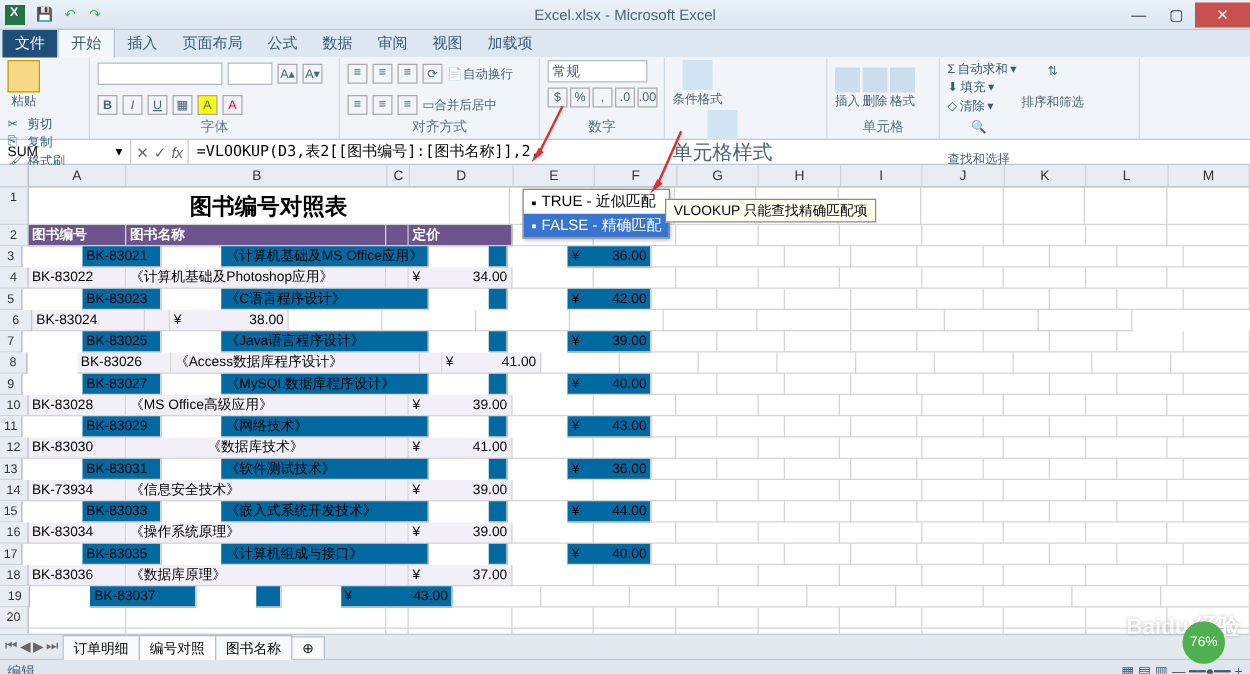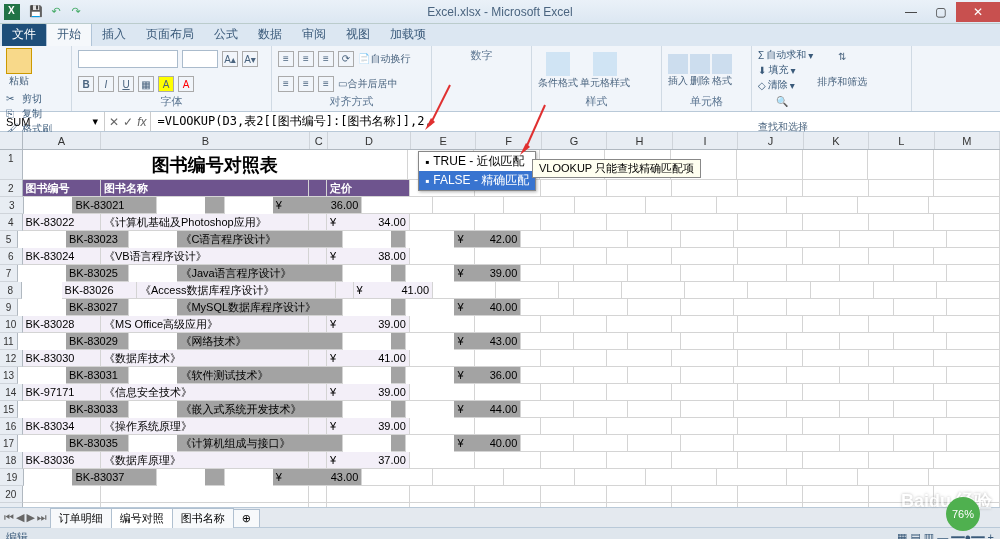--- a/index.html
+++ b/index.html
@@ -45,21 +45,21 @@
 .colhdrs { display: flex; height: 18px; background: #e8edf3; border-bottom: 1px solid #b0b8c0; }
 .corner { width: 26px; border-right: 1px solid #b0b8c0; background: #e8edf3; }
 .colh { border-right: 1px solid #cfd4da; text-align: center; font-size: 11px; color: #333; line-height: 18px; }
 .rows { height: 357px; overflow: hidden; }
 .row { display: flex; height: 17px; }
 .rowh { width: 26px; background: #e8edf3; border-right: 1px solid #b0b8c0; border-bottom: 1px solid #cfd4da; text-align: center; font-size: 10px; color: #333; line-height: 17px; }
 .cell { border-right: 1px solid #d4d4d4; border-bottom: 1px solid #d4d4d4; padding: 0 3px; font-size: 11px; line-height: 17px; white-space: nowrap; overflow: hidden; }
 
 
 .tblhdr { background: #6e548e; color: #fff; font-weight: bold; }
-.stripe0 { background: #a3a3a3; margin-left: 48px; }
+.stripe0 { background: #0369a1; margin-left: 48px; }
 .stripe1 { background: #f3eff8; }
 .merged-title { font-size: 18px; font-weight: bold; text-align: center; line-height: 30px; }
 
 
 .tt-popup { position: absolute; background: #fff; border: 1px solid #888; font-family: "SimSun", monospace; font-size: 12px; box-shadow: 1px 1px 3px rgba(0,0,0,.3); }
 .tt-popup .opt { padding: 1px 6px; display: flex; align-items: center; gap: 4px; }
 .tt-popup .opt.sel { background: #3874d0; color: #fff; }
 .tt-tip { position: absolute; background: #fffff0; border: 1px solid #888; padding: 1px 6px; font-size: 11px; }
 
 
@@ -159,27 +159,37 @@
       <span style="font-size:10px">📄<span>自动换行</span></span>
       <span class="smallbox">≡</span>
       <span class="smallbox">≡</span>
       <span class="smallbox">≡</span>
       <span style="font-size:10px">▭<span>合并后居中</span></span>
     </div>
     <div class="lbl">对齐方式</div>
   </div>
 
   <div class="group" style="width:100px">
+    <div class="ctrls" style="flex-direction:column;align-items:flex-start">
+      <div class="dropdown" style="width:80px">常规</div>
+      <div style="display:flex;gap:2px">
+        <span class="smallbox">$</span>
+        <span class="smallbox">%</span>
+        <span class="smallbox">,</span>
+        <span class="smallbox">.0</span>
+        <span class="smallbox">.00</span>
+      </div>
+    </div>
     <div class="lbl">数字</div>
   </div>
 
   <div class="group" style="width:130px">
     <div class="ctrls" style="gap:2px">
       <div style="text-align:center;font-size:10px"><div style="width:24px;height:24px;background:#d0e4f4;margin:auto"></div><span>条件格式</span></div>
-      <div style="text-align:right;font-size:10px"><div style="width:24px;height:24px;background:#d0e4f4;margin:auto"></div><span>单元格样式</span></div>
+      <div style="text-align:right;font-size:16px"><div style="width:24px;height:24px;background:#d0e4f4;margin:auto"></div><span>单元格样式</span></div>
     </div>
     <div class="lbl">样式</div>
   </div>
 
   <div class="group" style="width:90px">
     <div class="ctrls" style="gap:2px">
       <div style="text-align:center;font-size:10px"><div style="width:20px;height:20px;background:#cde;margin:auto"></div><span>插入</span></div>
       <div style="text-align:center;font-size:10px"><div style="width:20px;height:20px;background:#cde;margin:auto"></div><span>删除</span></div>
       <div style="text-align:center;font-size:10px"><div style="width:20px;height:20px;background:#cde;margin:auto"></div><span>格式</span></div>
     </div>
@@ -256,20 +266,21 @@
         <div class="cell " style="width: 75px;"></div>
         <div class="cell " style="width: 75px;"></div>
         <div class="cell " style="width: 75px;"></div>
         <div class="cell " style="width: 75px;"></div>
         <div class="cell " style="width: 75px;"></div>
         <div class="cell " style="width: 75px;"></div>
       </div>
       <div class="row">
         <div class="rowh">3</div>
         <div class="cell stripe0" style="width: 90px;">BK-83021</div>
+        <div class="cell stripe0" style="width: 240px;">《计算机基础及MS Office应用》</div>
         <div class="cell stripe0" style="width: 20px;"></div>
         <div class="cell stripe0" style="width: 95px; display: flex; justify-content: space-between;">
           <span>¥</span>
           <span>36.00</span>
         </div>
         <div class="cell " style="width: 75px;"></div>
         <div class="cell " style="width: 75px;"></div>
         <div class="cell " style="width: 75px;"></div>
         <div class="cell " style="width: 75px;"></div>
         <div class="cell " style="width: 75px;"></div>
@@ -312,21 +323,20 @@
         <div class="cell " style="width: 75px;"></div>
         <div class="cell " style="width: 75px;"></div>
         <div class="cell " style="width: 75px;"></div>
         <div class="cell " style="width: 75px;"></div>
         <div class="cell " style="width: 75px;"></div>
         <div class="cell " style="width: 75px;"></div>
       </div>
       <div class="row">
         <div class="rowh">6</div>
         <div class="cell stripe1" style="width: 90px;">BK-83024</div>
-        <div class="cell stripe1" style="width: 240px;">《VB语言程序设计》</div>
         <div class="cell stripe1" style="width: 20px;"></div>
         <div class="cell stripe1" style="width: 95px; display: flex; justify-content: space-between;">
           <span>¥</span>
           <span>38.00</span>
         </div>
         <div class="cell " style="width: 75px;"></div>
         <div class="cell " style="width: 75px;"></div>
         <div class="cell " style="width: 75px;"></div>
         <div class="cell " style="width: 75px;"></div>
         <div class="cell " style="width: 75px;"></div>
@@ -426,21 +436,21 @@
         <div class="cell " style="width: 75px;"></div>
         <div class="cell " style="width: 75px;"></div>
         <div class="cell " style="width: 75px;"></div>
         <div class="cell " style="width: 75px;"></div>
         <div class="cell " style="width: 75px;"></div>
         <div class="cell " style="width: 75px;"></div>
       </div>
       <div class="row">
         <div class="rowh">12</div>
         <div class="cell stripe1" style="width: 90px;">BK-83030</div>
-        <div class="cell stripe1" style="width: 240px;">《数据库技术》</div>
+        <div class="cell stripe1" style="width: 240px; text-align: center;">《数据库技术》</div>
         <div class="cell stripe1" style="width: 20px;"></div>
         <div class="cell stripe1" style="width: 95px; display: flex; justify-content: space-between;">
           <span>¥</span>
           <span>41.00</span>
         </div>
         <div class="cell " style="width: 75px;"></div>
         <div class="cell " style="width: 75px;"></div>
         <div class="cell " style="width: 75px;"></div>
         <div class="cell " style="width: 75px;"></div>
         <div class="cell " style="width: 75px;"></div>
@@ -463,21 +473,21 @@
         <div class="cell " style="width: 75px;"></div>
         <div class="cell " style="width: 75px;"></div>
         <div class="cell " style="width: 75px;"></div>
         <div class="cell " style="width: 75px;"></div>
         <div class="cell " style="width: 75px;"></div>
         <div class="cell " style="width: 75px;"></div>
         <div class="cell " style="width: 75px;"></div>
       </div>
       <div class="row">
         <div class="rowh">14</div>
-        <div class="cell stripe1" style="width: 90px;">BK-97171</div>
+        <div class="cell stripe1" style="width: 90px;">BK-73934</div>
         <div class="cell stripe1" style="width: 240px;">《信息安全技术》</div>
         <div class="cell stripe1" style="width: 20px;"></div>
         <div class="cell stripe1" style="width: 95px; display: flex; justify-content: space-between;">
           <span>¥</span>
           <span>39.00</span>
         </div>
         <div class="cell " style="width: 75px;"></div>
         <div class="cell " style="width: 75px;"></div>
         <div class="cell " style="width: 75px;"></div>
         <div class="cell " style="width: 75px;"></div>

